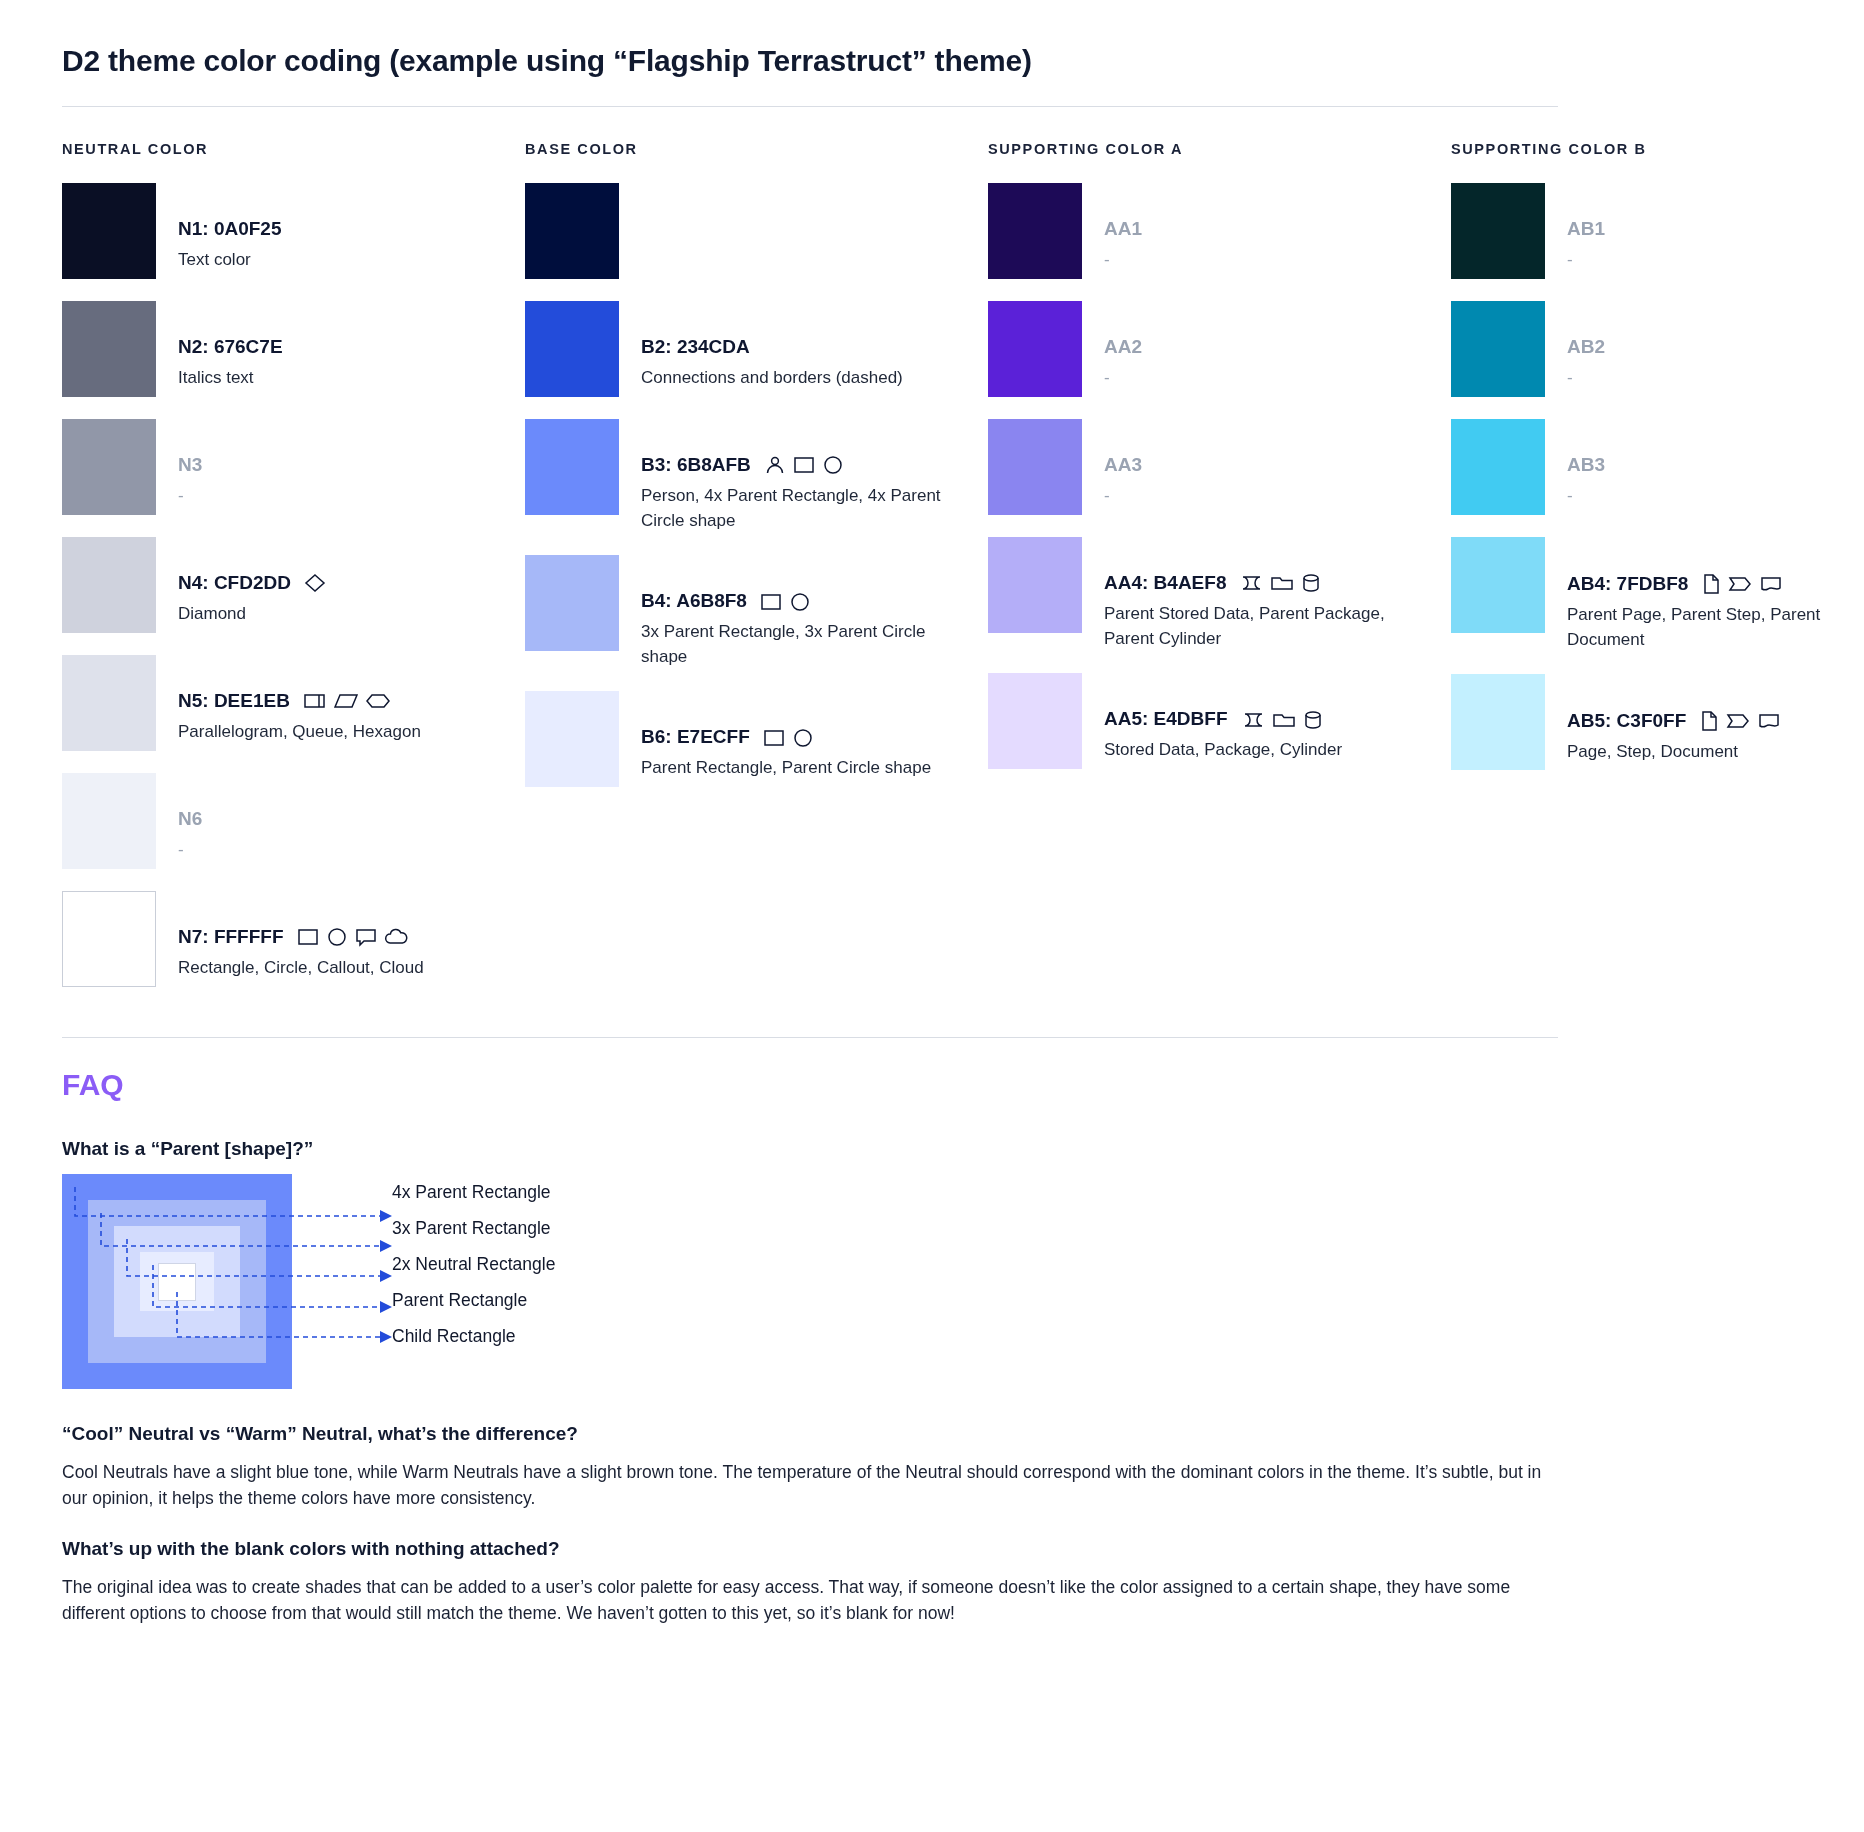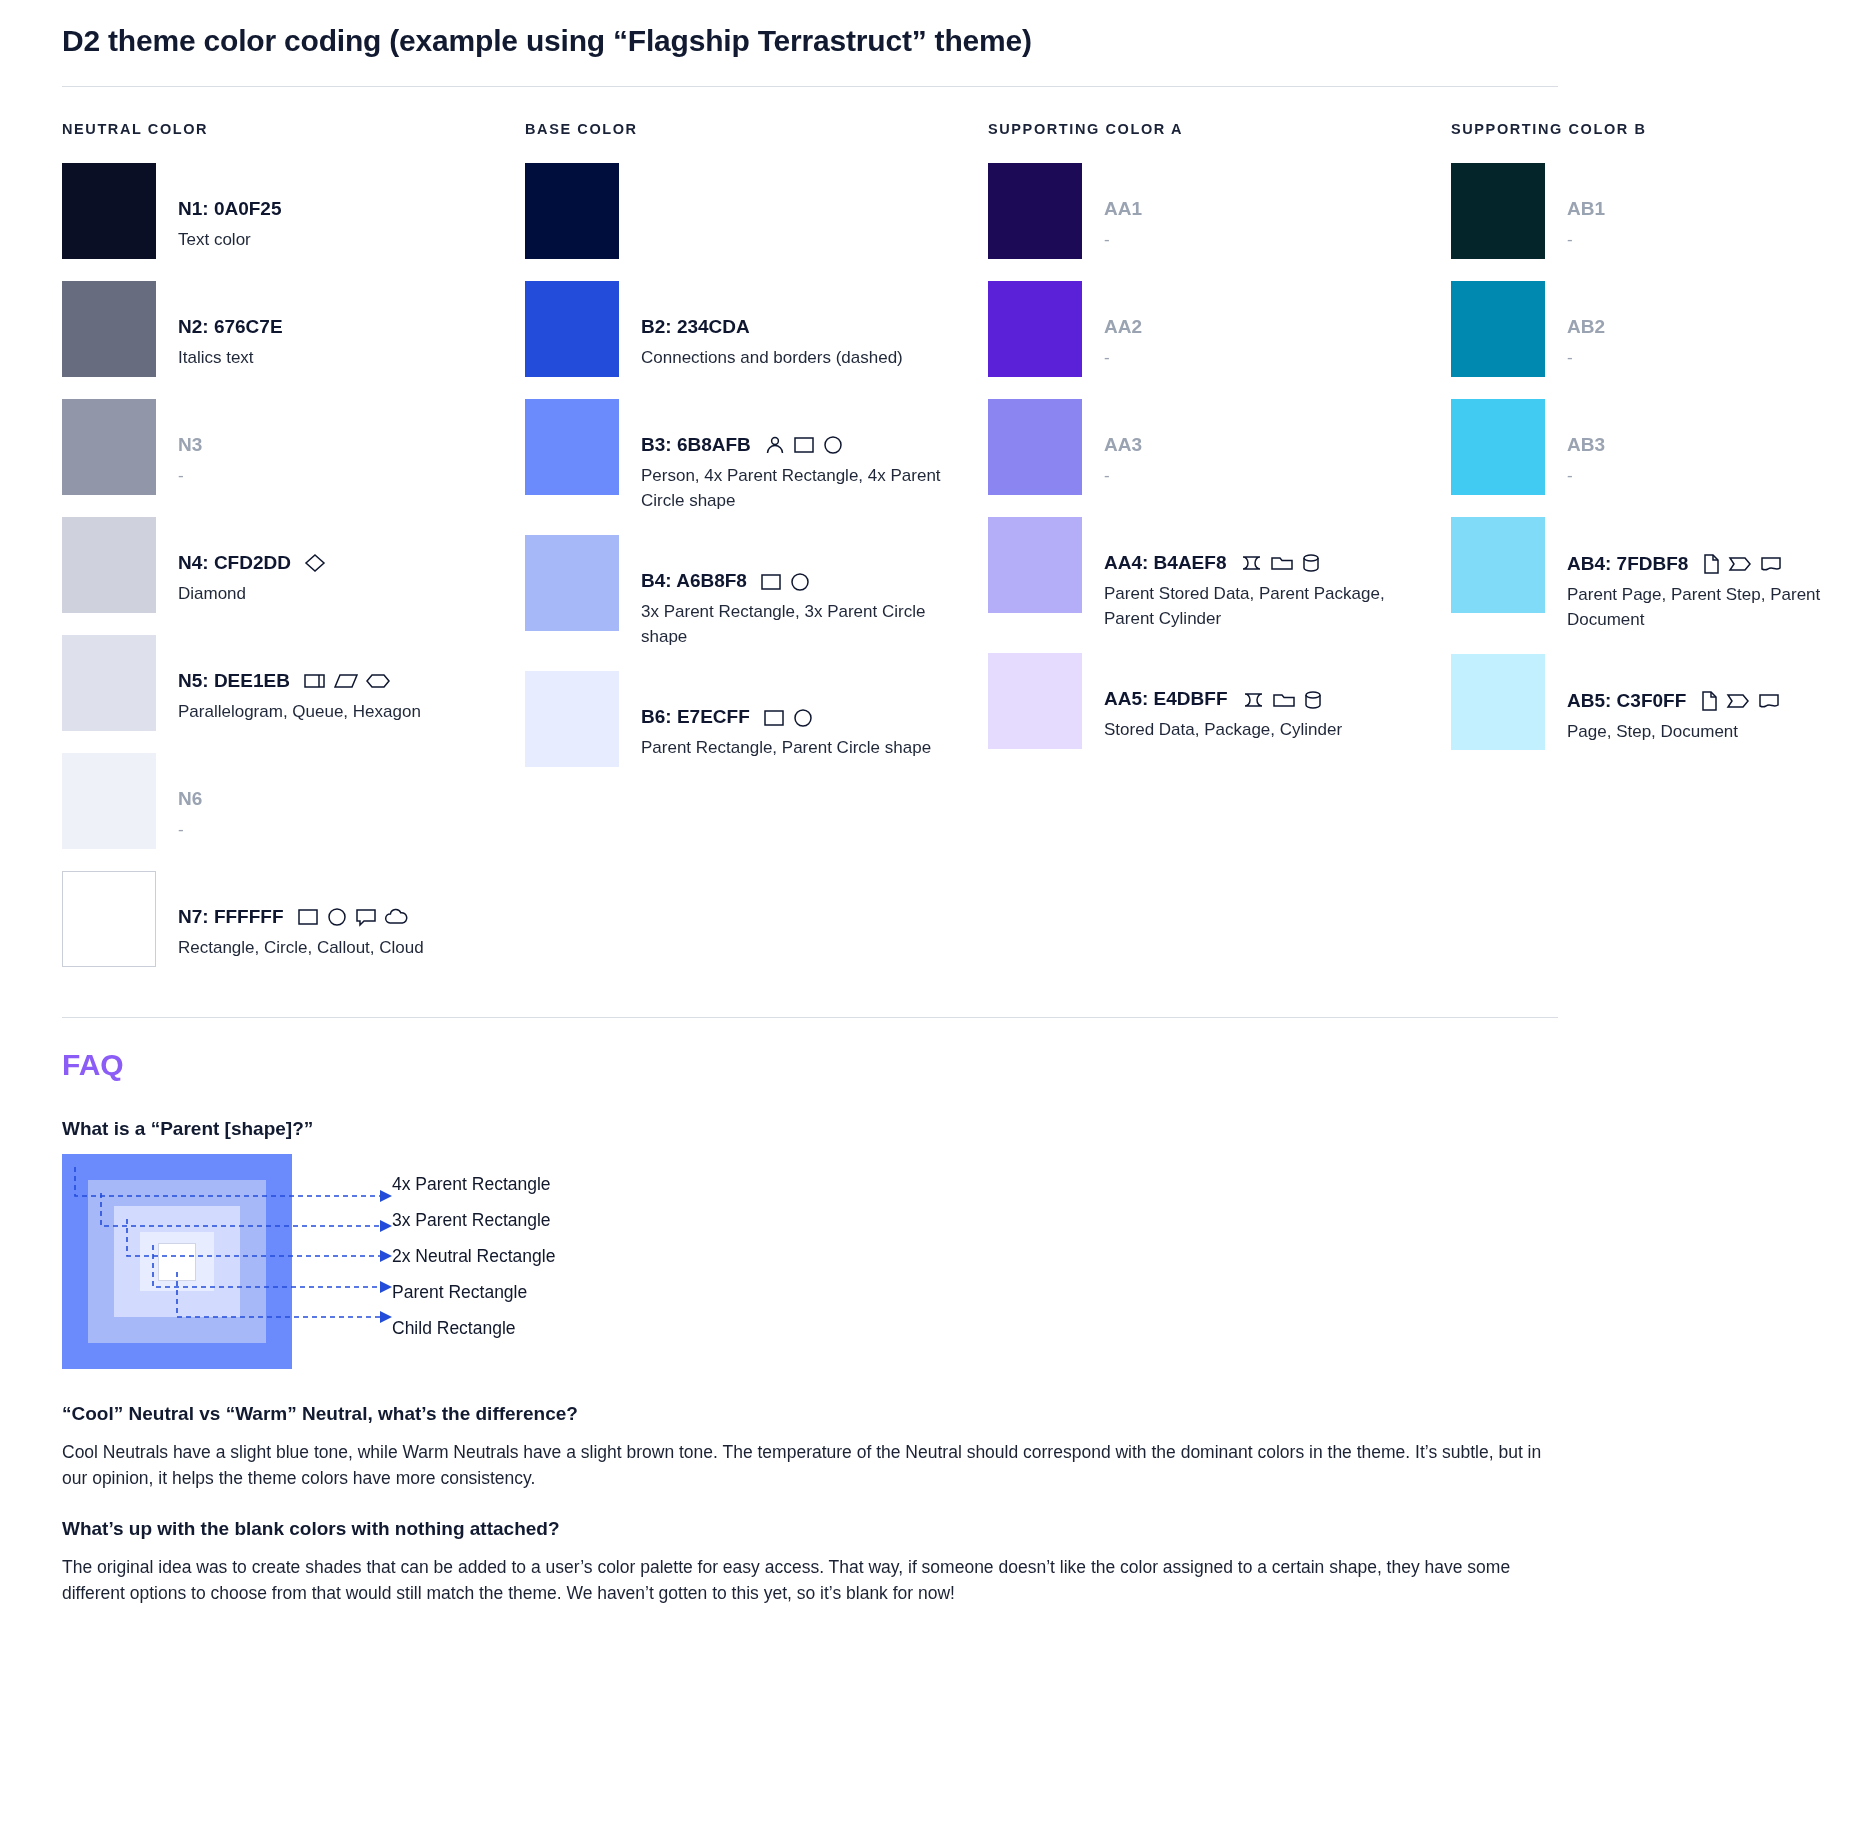--- a/index.html
+++ b/index.html
@@ -6,21 +6,21 @@
   html, body {
     margin: 0;
     padding: 0;
     background: #ffffff;
     font-family: "Liberation Sans", sans-serif;
     color: #0A0F25;
   }
   .page {
     width: 1620px;
     min-height: 1832px;
-    padding: 24px 62px 40px 62px;
+    padding: 44px 62px 40px 62px;
     background: #ffffff;
     position: relative;
   }
   h1.title {
     font-size: 30px;
     font-weight: bold;
     letter-spacing: -0.2px;
     margin: 0 0 28px 0;
     color: #111a30;
   }
@@ -133,21 +133,21 @@
   }
   .nb1 { width: 230px; height: 215px; background: #6B8AFB; left: 0; top: 0; }
   .nb2 { width: 178px; height: 163px; background: #A6B8F8; left: 26px; top: 26px; }
   .nb3 { width: 126px; height: 111px; background: #D2DBFD; left: 52px; top: 52px; }
   .nb4 { width: 74px;  height: 59px;  background: #E7ECFF; left: 78px; top: 78px; }
   .nb5 { width: 38px;  height: 38px;  background: #FFFFFF; left: 96px; top: 89px; border:1px solid #cfd5e6;}
   .nest-svg { position: absolute; left: 0; top: 0; }
   .nest-labels {
     position: absolute;
     left: 330px;
-    top: 12px;
+    top: 0;
     width: 300px;
   }
   .nest-label {
     font-size: 17.5px;
     color: #11182c;
     height: 36px;
     line-height: 36px;
     white-space: nowrap;
   }
 </style>

